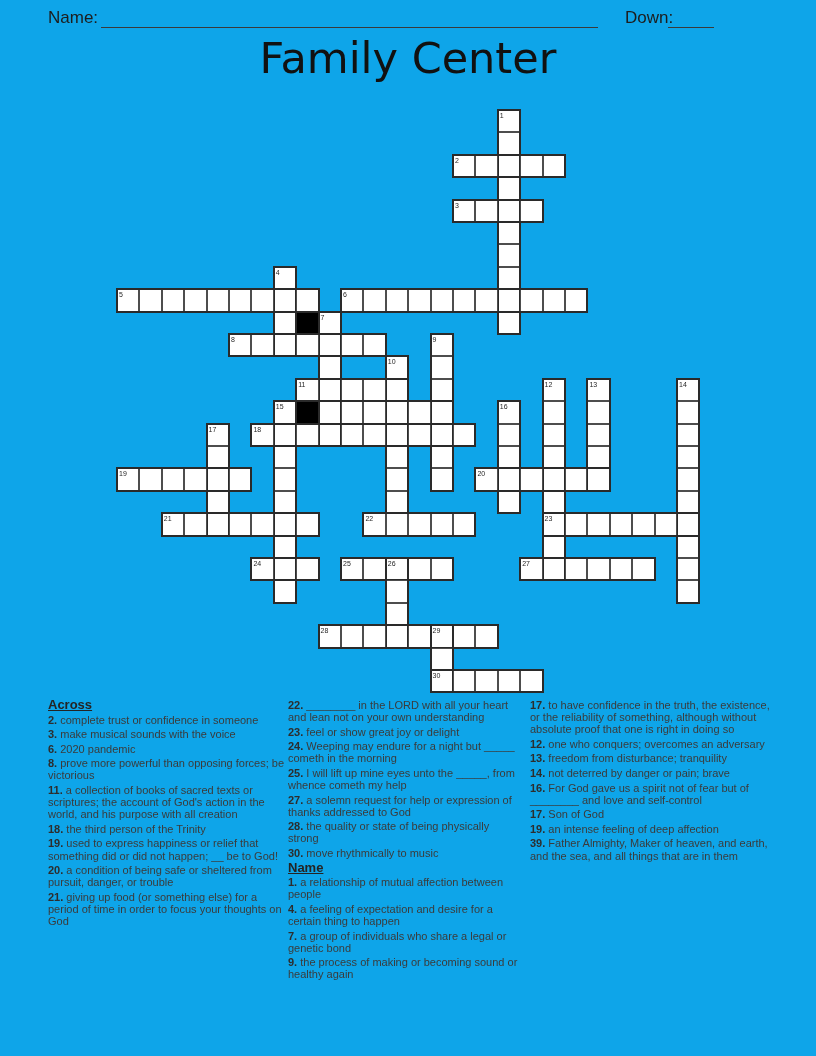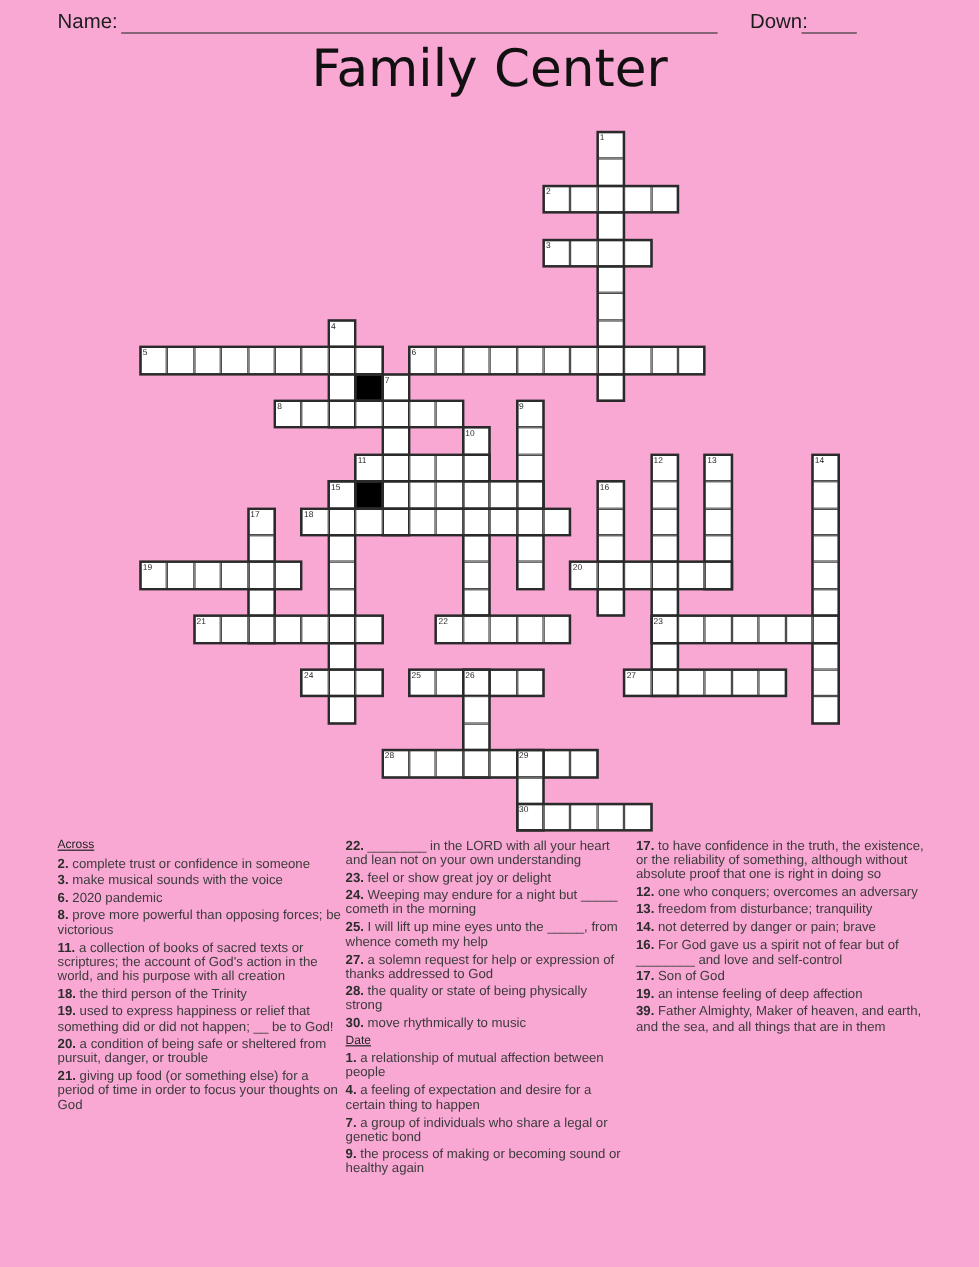--- a/index.html
+++ b/index.html
@@ -1,16 +1,16 @@
 <!DOCTYPE html>
 <html><head>
 <meta charset="utf-8">
 <style>
   html,body{margin:0;padding:0;background:#ffffff;}
-  .page{position:relative;width:816px;height:1056px;background:#f9a8d4;overflow:hidden;
+  .page{position:relative;width:816px;height:1056px;background:#0ea5e9;overflow:hidden;
         font-family:"Liberation Sans",sans-serif;color:#222;}
   
   .hdr-label{position:absolute;top:8px;font-size:17px;color:#1d1d1d;}
   .wline{position:absolute;top:9px;height:18px;border-bottom:1.6px solid #3a3a3a;}
   #name-label{left:48px;}
   #name-line{left:101px;width:497px;}
   #date-label{left:625px;}
   #date-line{left:668px;width:46px;}
   
   h1.title{position:absolute;top:33px;left:0;width:100%;margin:0;text-align:center;
@@ -23,21 +23,21 @@
   .word-outline{position:absolute;box-sizing:border-box;border:2px solid #2a2a2a;pointer-events:none;}
   .cell-num{position:absolute;font-size:7px;line-height:7px;color:#1f1f1f;z-index:5;
             font-family:"Liberation Sans",sans-serif;}
   
   .clue-col{position:absolute;top:699px;font-size:11px;line-height:12.1px;color:#3b3b3b;}
   #clue-col-0{left:48px;width:238px;}
   #clue-col-1{left:288px;width:232px;}
   #clue-col-2{left:530px;width:240px;}
   .clue{margin:0 0 2.5px 0;}
   .clue b{color:#2d2d2d;}
-  .clue-header{font-size:10px;font-weight:normal;text-decoration:underline;color:#242424;margin:0 0 2.5px 0;}
+  .clue-header{font-size:13px;font-weight:bold;text-decoration:underline;color:#242424;margin:0 0 2.5px 0;}
 </style>
 </head>
 <body>
 
 <div class="page">
   <span class="hdr-label" id="name-label">Name:</span>
   <span class="wline" id="name-line"></span>
   <span class="hdr-label" id="date-label">Down:</span>
   <span class="wline" id="date-line"></span>
 
@@ -295,21 +295,21 @@
         <p class="clue"><b>21.</b> giving up food (or something else) for a period of time in order to focus your thoughts on God</p>
       </div>
       <div class="clue-col" id="clue-col-1">
         <p class="clue"><b>22.</b> ________ in the LORD with all your heart and lean not on your own understanding</p>
         <p class="clue"><b>23.</b> feel or show great joy or delight</p>
         <p class="clue"><b>24.</b> Weeping may endure for a night but _____ cometh in the morning</p>
         <p class="clue"><b>25.</b> I will lift up mine eyes unto the _____, from whence cometh my help</p>
         <p class="clue"><b>27.</b> a solemn request for help or expression of thanks addressed to God</p>
         <p class="clue"><b>28.</b> the quality or state of being physically strong</p>
         <p class="clue"><b>30.</b> move rhythmically to music</p>
-        <p class="clue-header">Date</p>
+        <p class="clue-header">Name</p>
         <p class="clue"><b>1.</b> a relationship of mutual affection between people</p>
         <p class="clue"><b>4.</b> a feeling of expectation and desire for a certain thing to happen</p>
         <p class="clue"><b>7.</b> a group of individuals who share a legal or genetic bond</p>
         <p class="clue"><b>9.</b> the process of making or becoming sound or healthy again</p>
       </div>
       <div class="clue-col" id="clue-col-2">
         <p class="clue"><b>17.</b> to have confidence in the truth, the existence, or the reliability of something, although without absolute proof that one is right in doing so</p>
         <p class="clue"><b>12.</b> one who conquers; overcomes an adversary</p>
         <p class="clue"><b>13.</b> freedom from disturbance; tranquility</p>
         <p class="clue"><b>14.</b> not deterred by danger or pain; brave</p>

